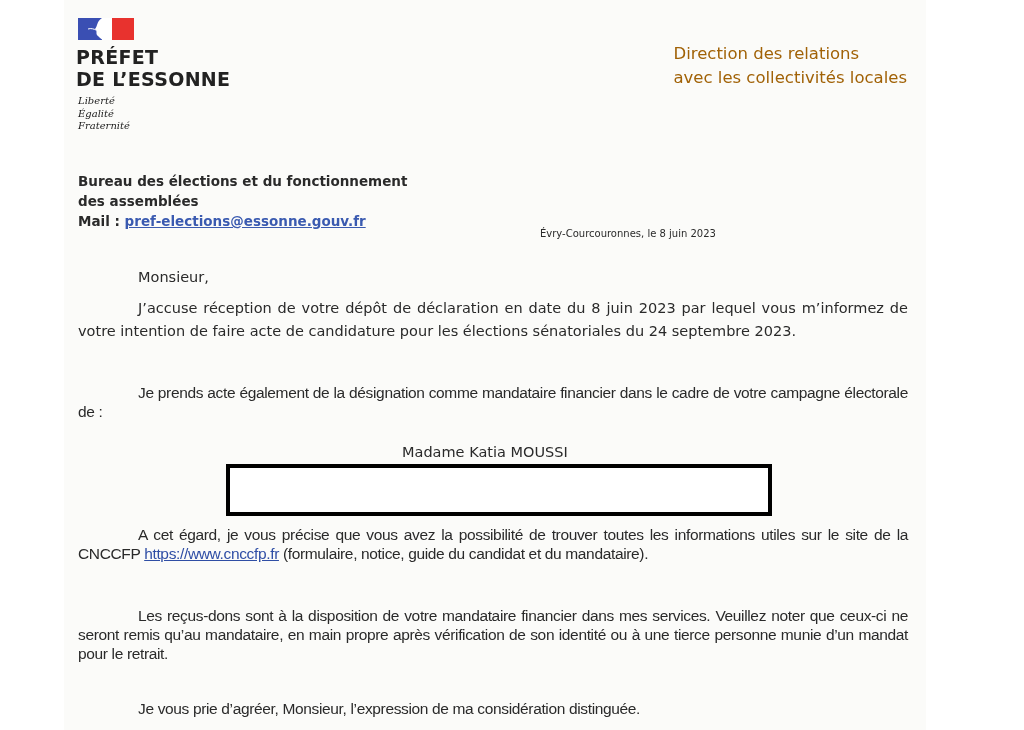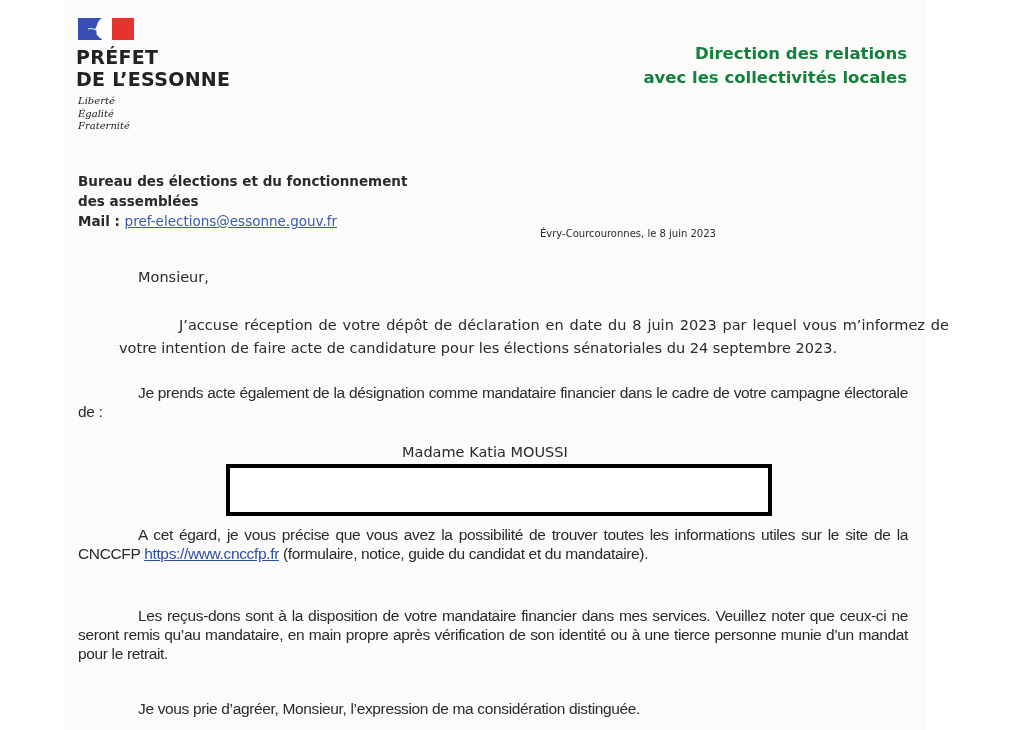--- a/index.html
+++ b/index.html
@@ -51,38 +51,38 @@
     font-style: italic;
     font-size: 10px;
     line-height: 12.5px;
     color: #222;
   }
 
   .direction {
     position: absolute;
     right: 117px;
     top: 42px;
-    text-align: right;
-    font-weight: bold;
+    text-align: left;
+    font-weight: normal;
     font-size: 16.5px;
     line-height: 24px;
-    color: #15803d;
+    color: #a16207;
   }
 
   .bureau {
     position: absolute;
     left: 78px;
     top: 171px;
     font-weight: bold;
     font-size: 13.5px;
     line-height: 20px;
     color: #2a2a2a;
   }
   .bureau .mail-link {
-    font-weight: normal;
+    font-weight: bold;
     color: #3a5ab0;
     text-decoration: underline;
   }
 
   .date-line {
     position: absolute;
     left: 540px;
     top: 228px;
     font-size: 10px;
     color: #2a2a2a;
@@ -161,21 +161,21 @@
     <a class="mail-link">pref-elections@essonne.gouv.fr</a>
   </div>
 </div>
 
 <div class="date-line">Évry-Courcouronnes, le 8 juin 2023</div>
 
 <div class="para" style="top:266px;">
   <span class="indent"></span><span>Monsieur,</span>
 </div>
 
-<div class="para" style="top:314px;margin-left:41px;">
+<div class="para" style="top:297px;">
   <span class="indent"></span><span>J’accuse réception de votre dépôt de déclaration en date du 8 juin 2023 par lequel vous m’informez de votre intention de faire acte de candidature pour les élections sénatoriales du 24 septembre 2023.</span>
 </div>
 
 <div class="para narrow" style="top:383px;">
   <span class="indent"></span><span>Je prends acte également de la désignation comme mandataire financier dans le cadre de votre campagne électorale de :</span>
 </div>
 
 <div class="mandataire-name">Madame Katia MOUSSI</div>
 
 <div class="redacted-box"></div>

